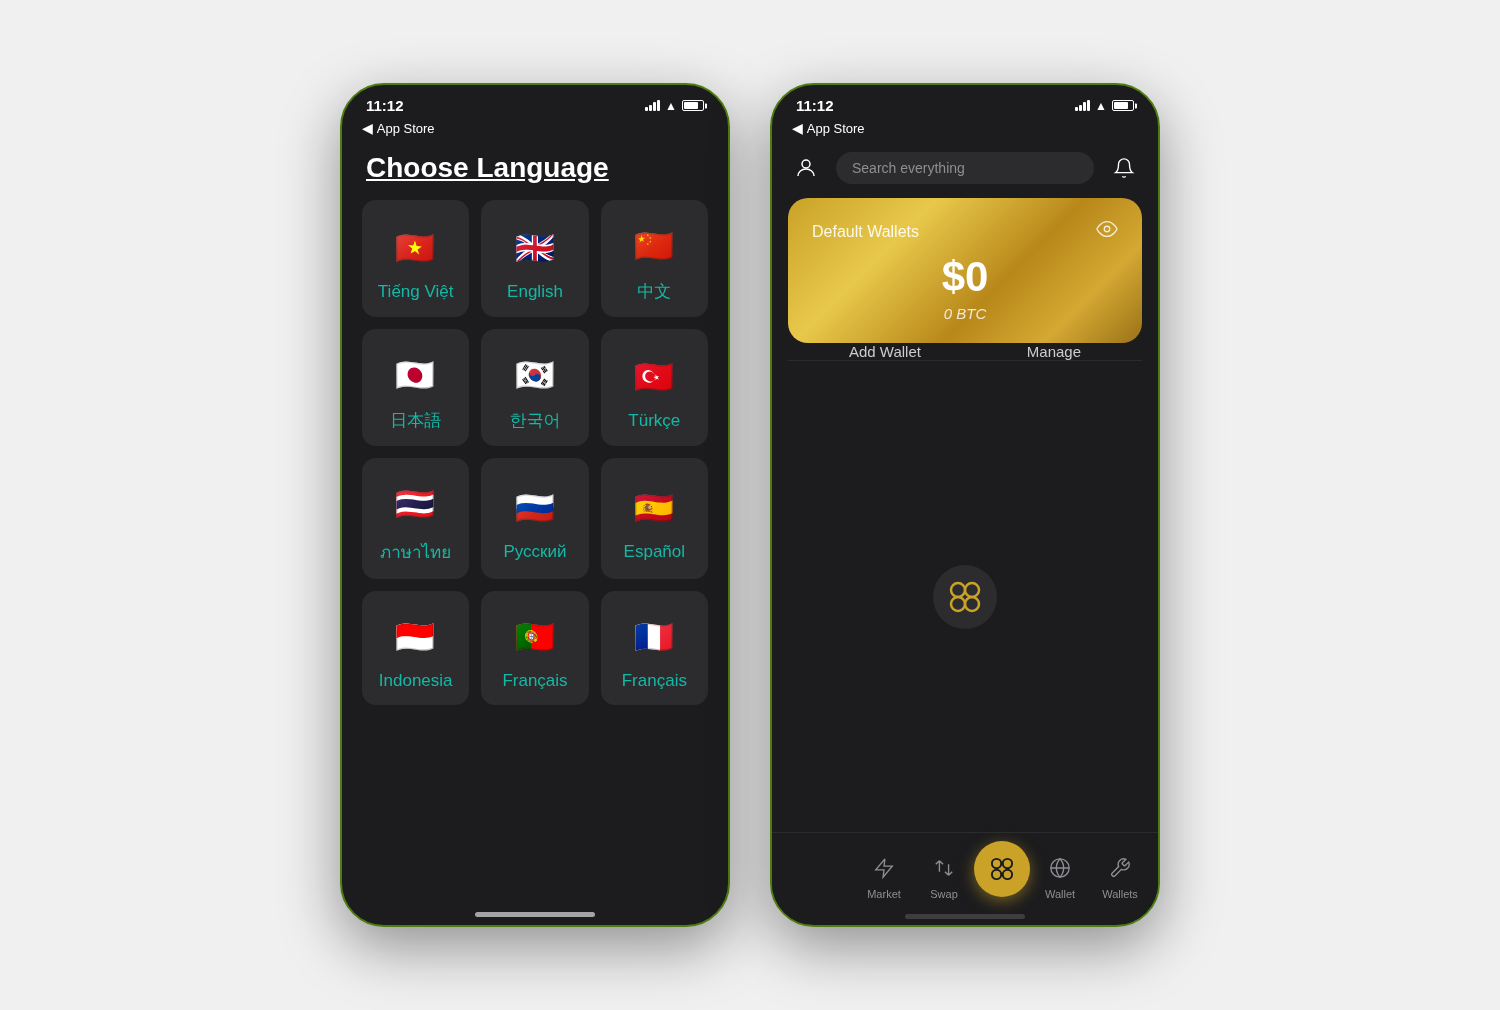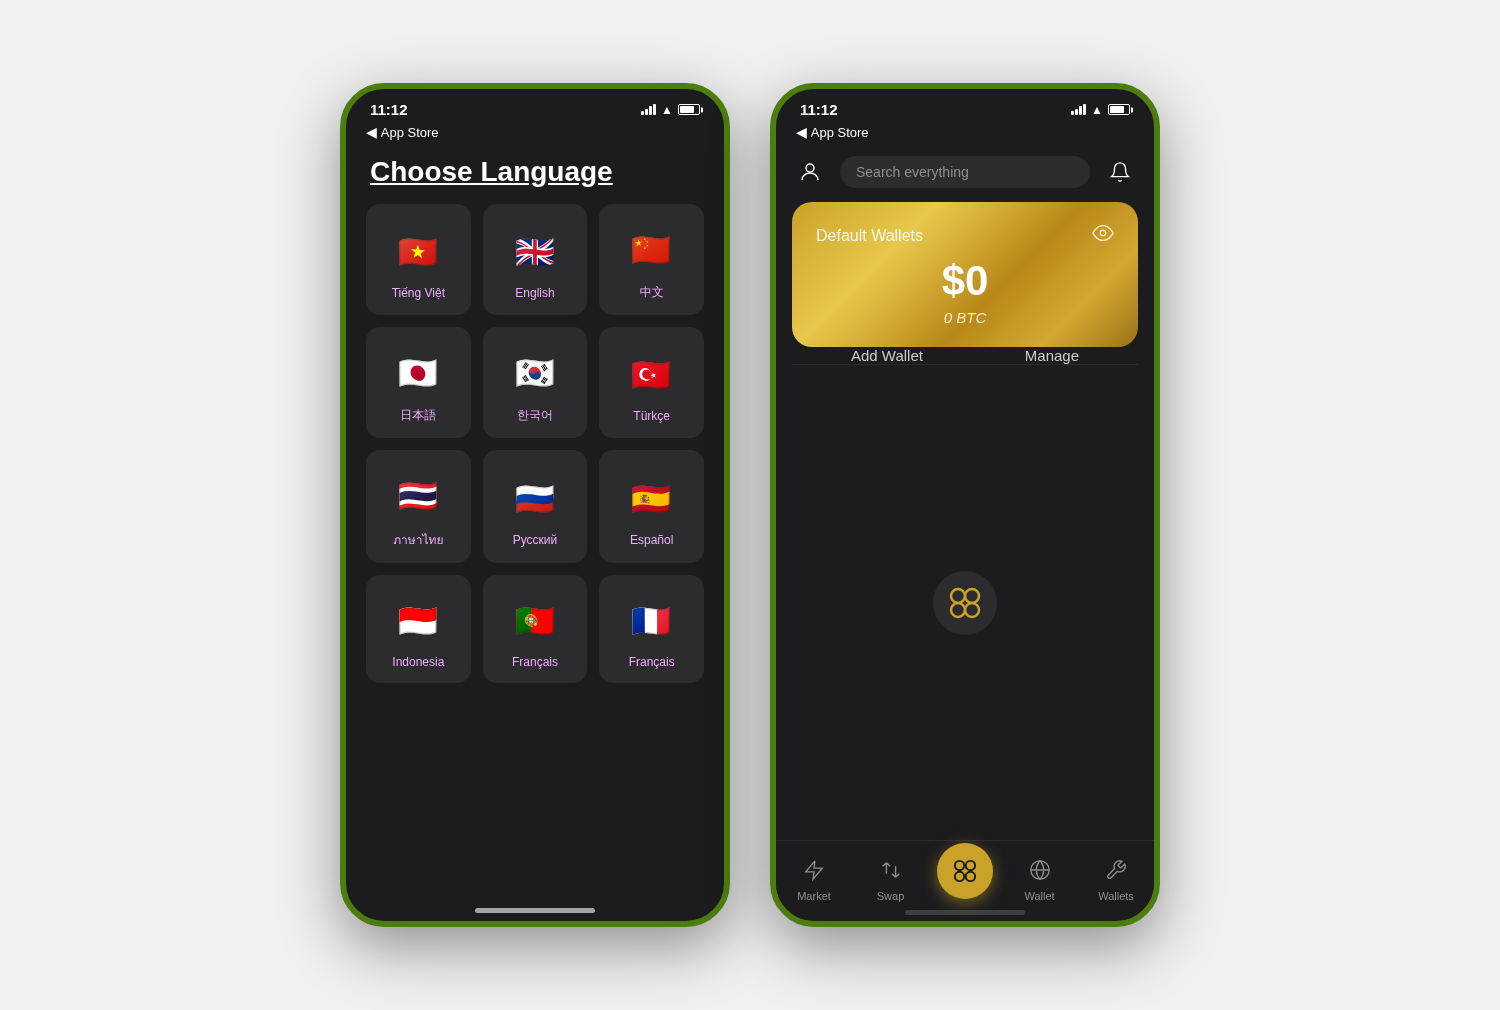--- a/index.html
+++ b/index.html
@@ -14,21 +14,21 @@
       font-family: -apple-system, BlinkMacSystemFont, 'SF Pro Display', 'Helvetica Neue', sans-serif;
     }
 
     .phone {
       width: 390px;
       height: 844px;
       background: #1c1c1e;
       border-radius: 44px;
       overflow: hidden;
       position: relative;
-      border: 6px solid #4d7c0f;
+      border: 2px solid #4d7c0f;
       box-shadow: 0 20px 60px rgba(0,0,0,0.4);
     }
 
     
     .status-bar {
       display: flex;
       justify-content: space-between;
       align-items: center;
       padding: 12px 24px 4px;
       color: white;
@@ -116,22 +116,22 @@
       height: 52px;
       border-radius: 50%;
       display: flex;
       align-items: center;
       justify-content: center;
       font-size: 32px;
       overflow: hidden;
     }
 
     .lang-label {
-      color: #f0abfc;
-      font-size: 12px;
+      color: #14b8a6;
+      font-size: 17px;
       text-align: center;
     }
 
     
     .home-indicator {
       position: absolute;
       bottom: 8px;
       left: 50%;
       transform: translateX(-50%);
       width: 120px;
@@ -262,26 +262,26 @@
       height: 64px;
       background: #2c2c2e;
       border-radius: 50%;
       display: flex;
       align-items: center;
       justify-content: center;
     }
 
     
     .tab-bar {
-      height: 80px;
+      height: 92px;
       background: #1c1c1e;
       border-top: 1px solid #2c2c2e;
       display: flex;
       align-items: center;
-      justify-content: space-between;
+      justify-content: flex-end;
       padding: 0 8px;
       position: relative;
     }
 
     .tab-item {
       display: flex;
       flex-direction: column;
       align-items: center;
       gap: 4px;
       cursor: pointer;

